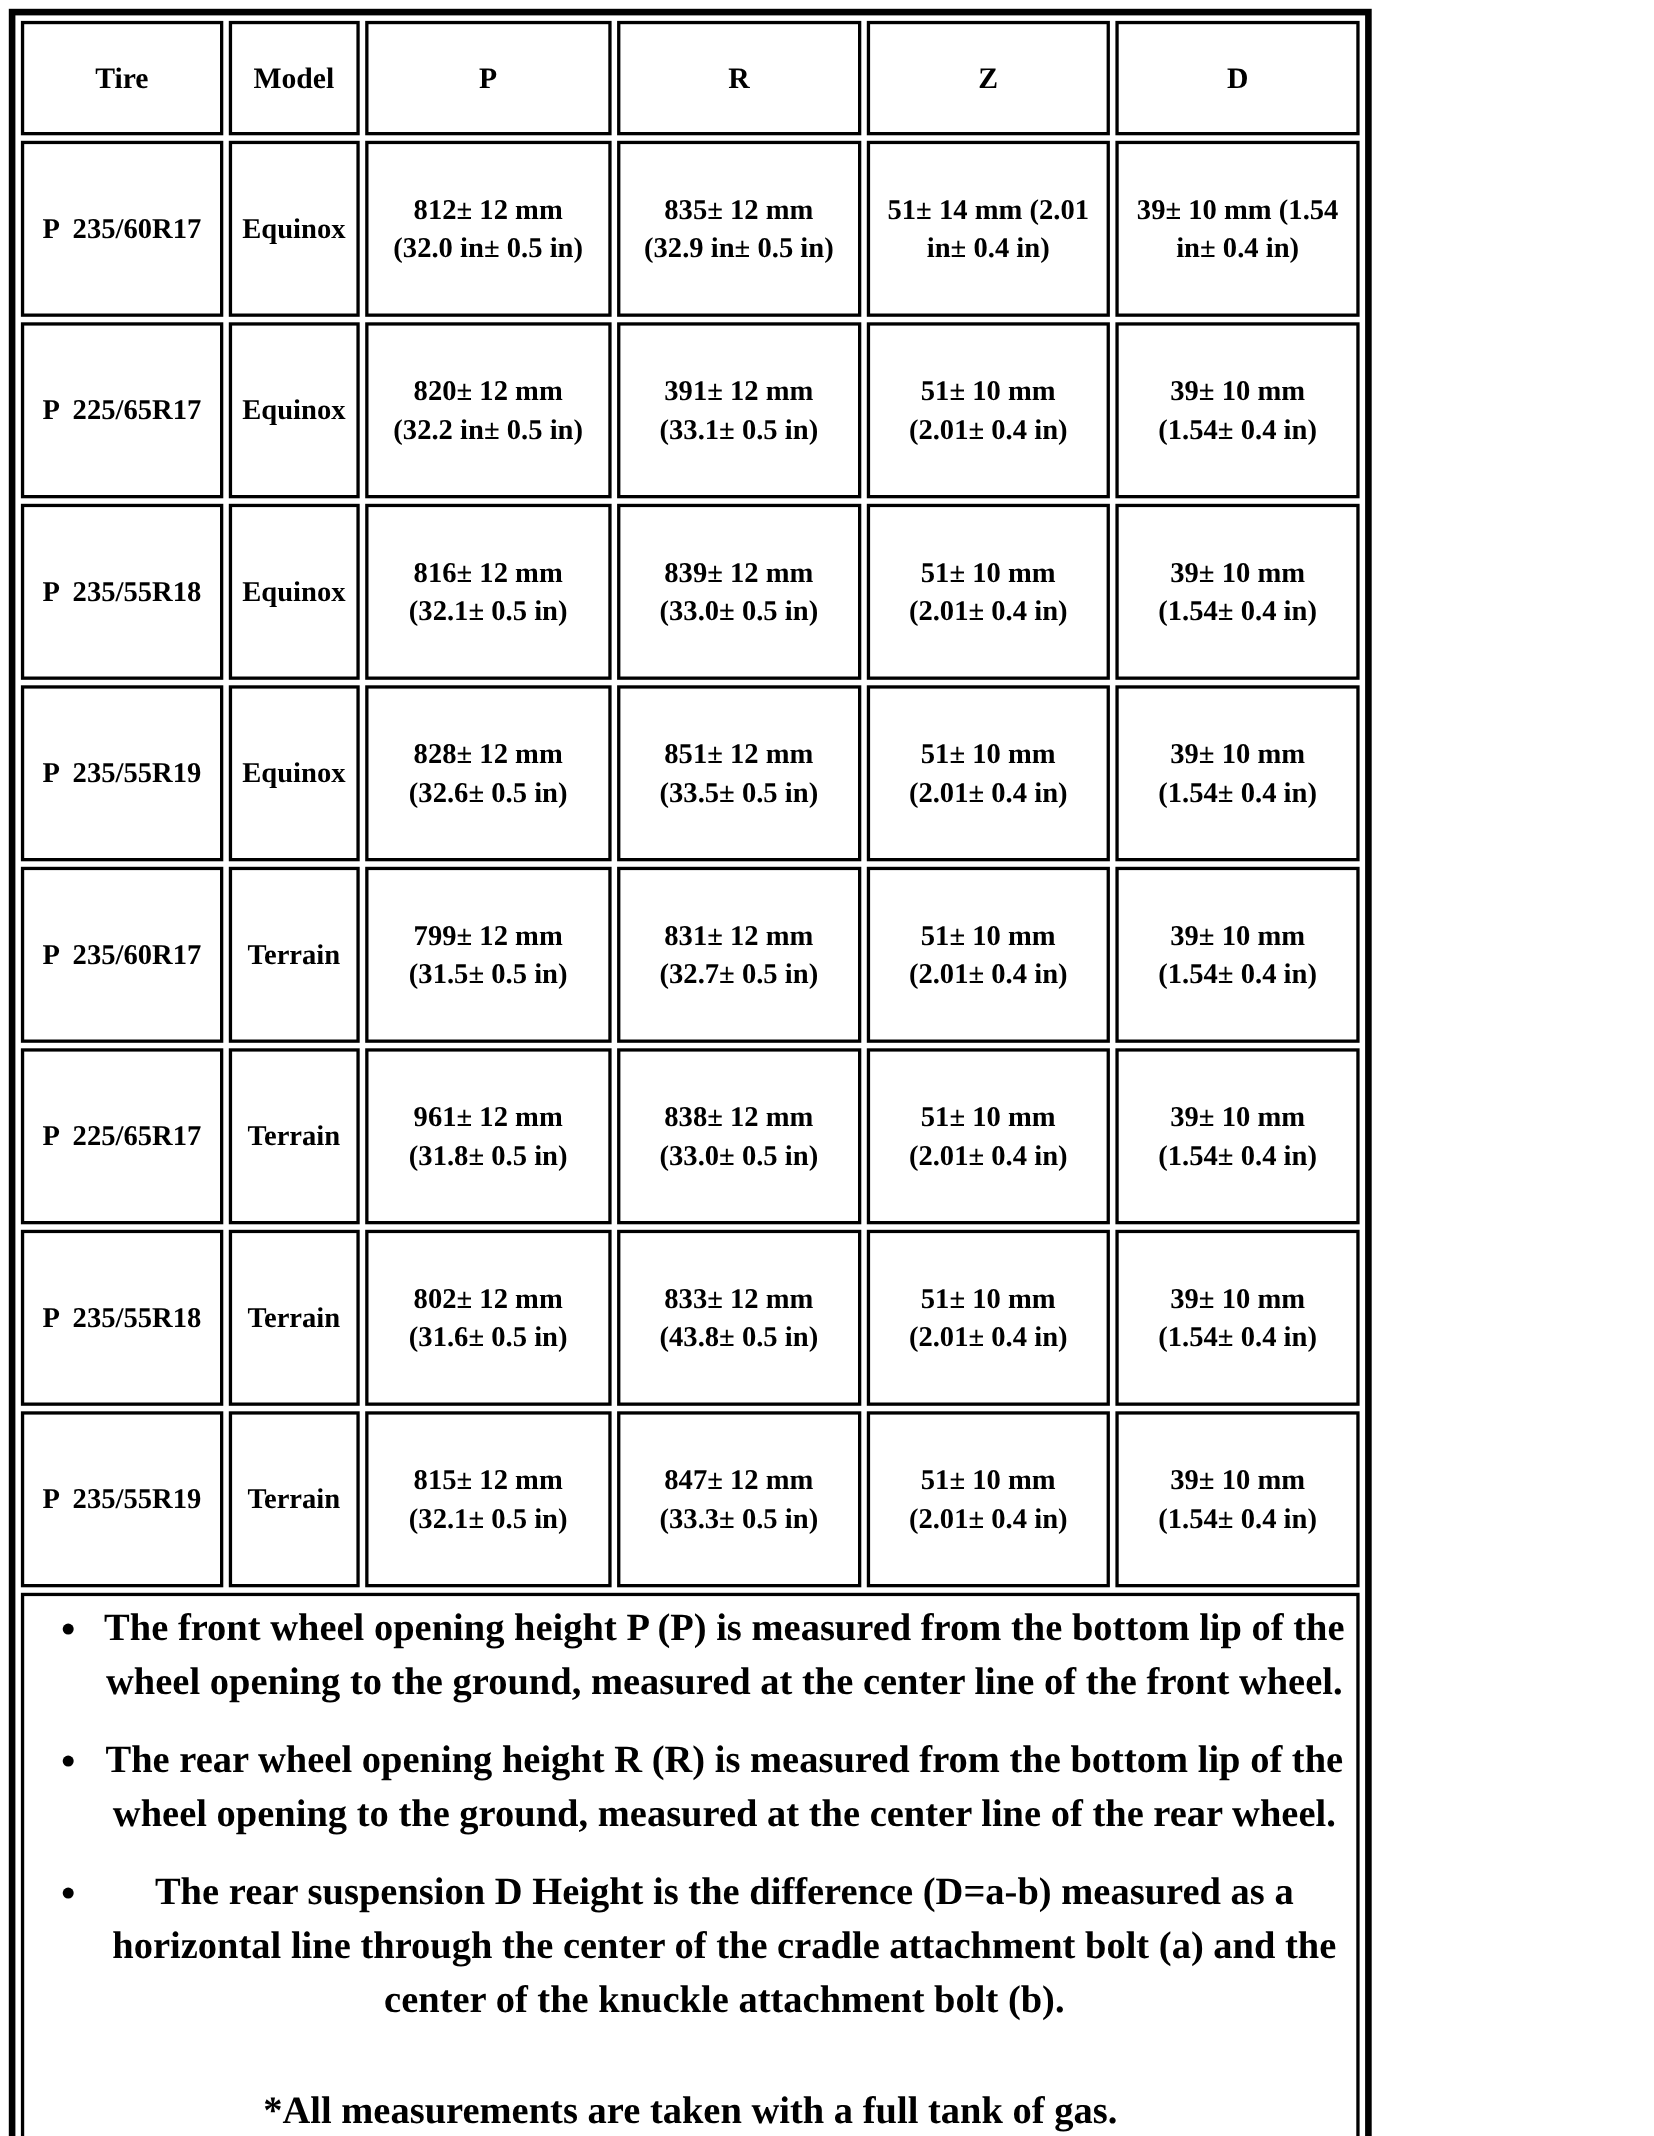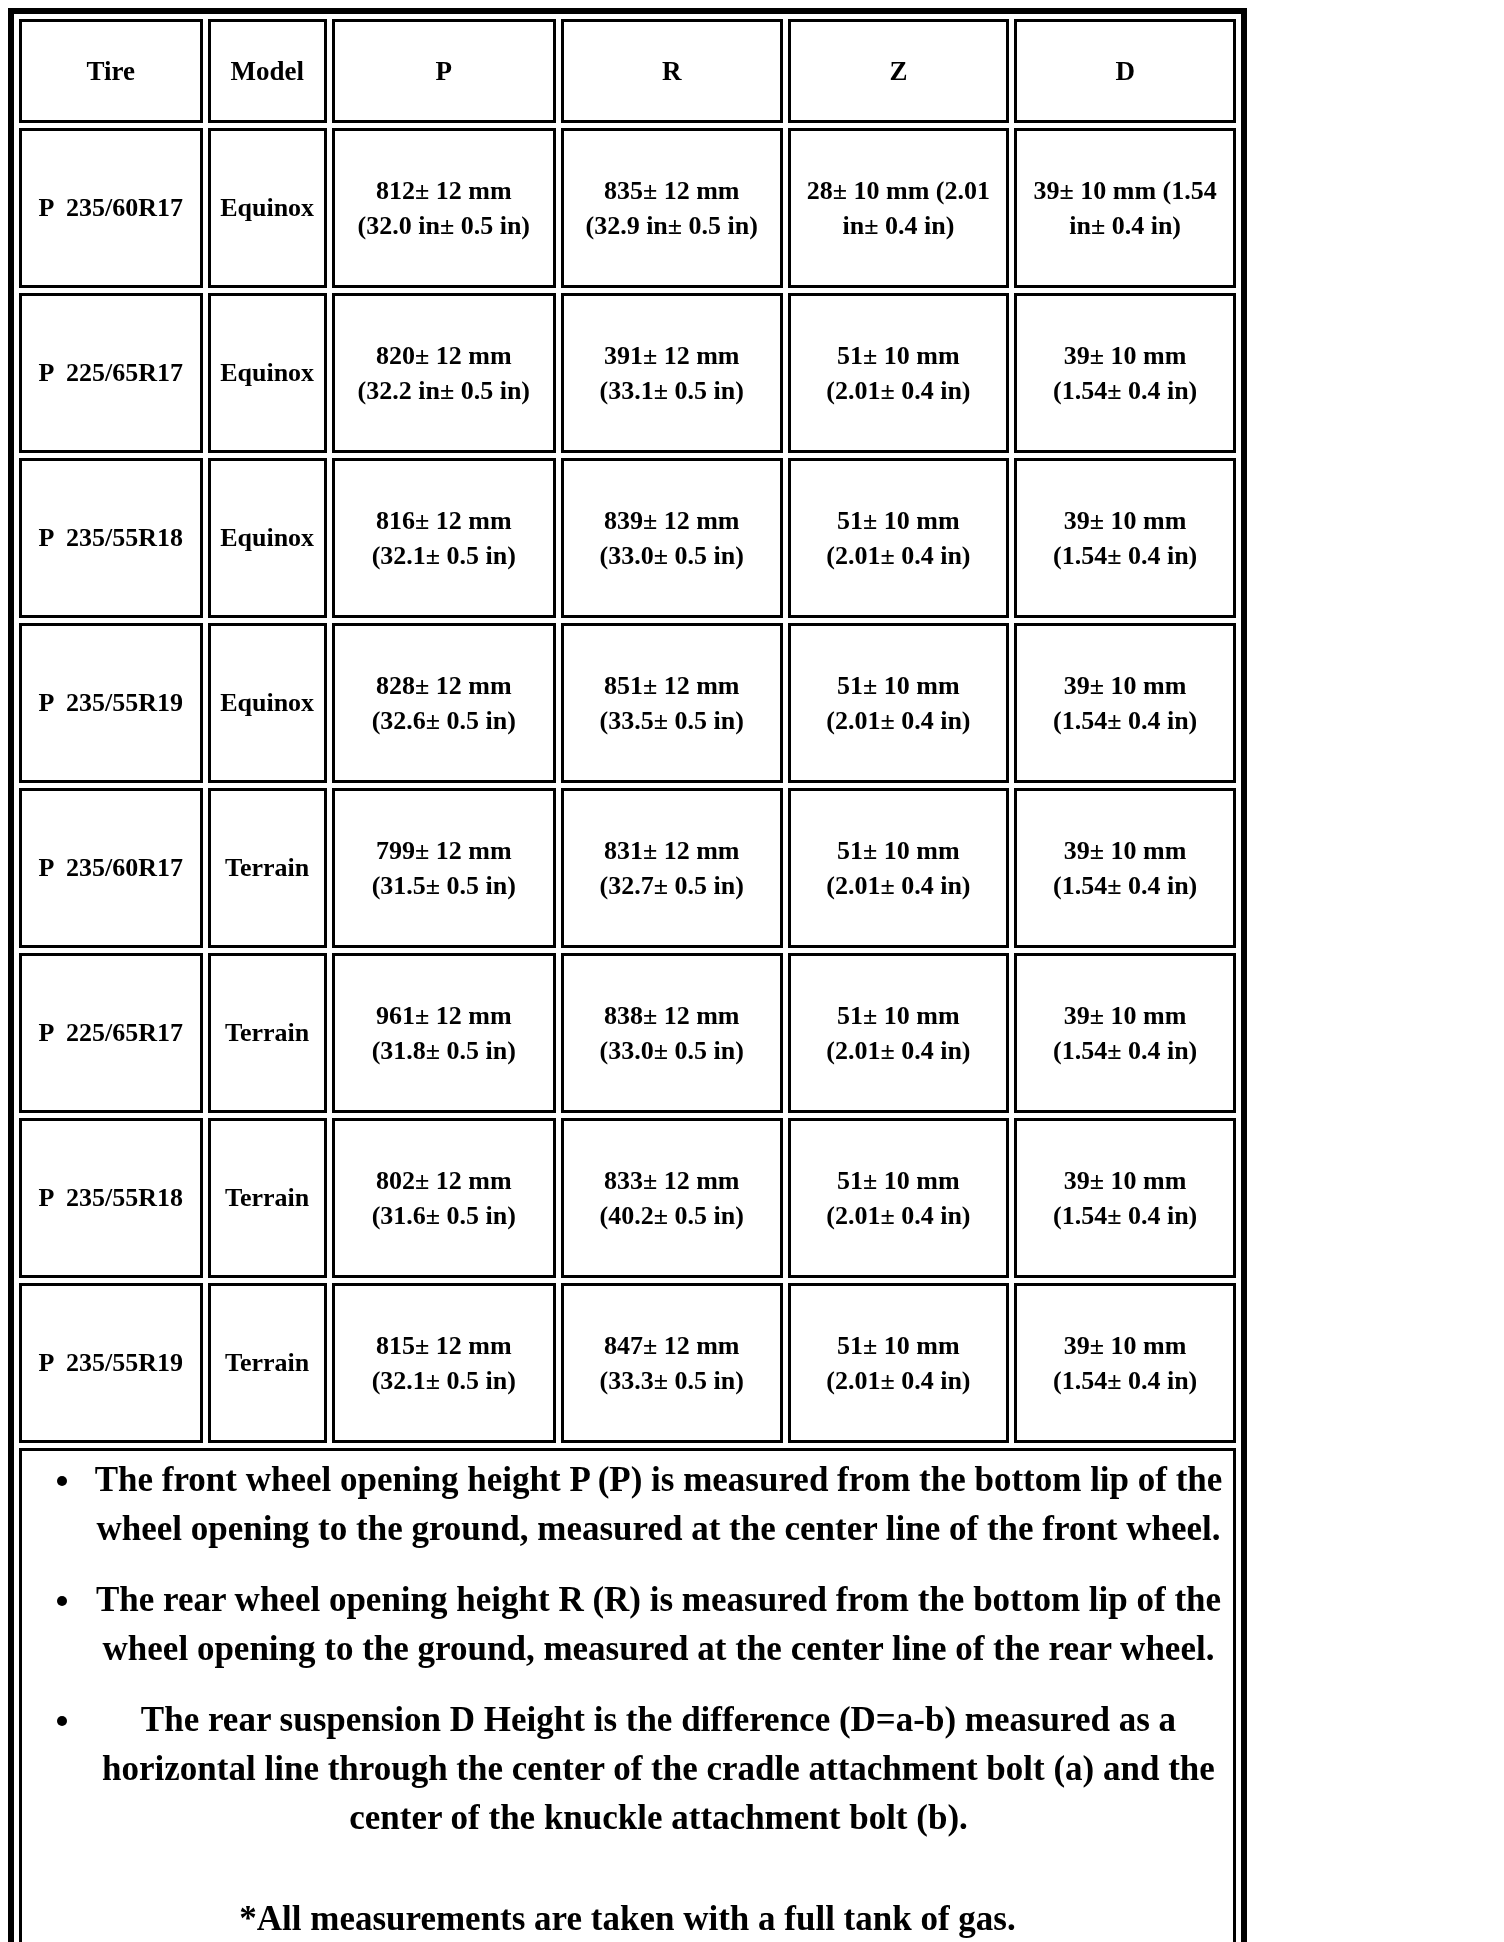--- a/index.html
+++ b/index.html
@@ -104,21 +104,21 @@
         <td class="model">Equinox</td>
         <td>
             <div>812± 12 mm</div>
             <div>(32.0 in± 0.5 in)</div>
           </td>
         <td>
             <div>835± 12 mm</div>
             <div>(32.9 in± 0.5 in)</div>
           </td>
         <td>
-            <div>28± 10 mm (2.01</div>
+            <div>51± 14 mm (2.01</div>
             <div>in± 0.4 in)</div>
           </td>
         <td>
             <div>39± 10 mm (1.54</div>
             <div>in± 0.4 in)</div>
           </td>
       </tr>
       <tr>
         <td class="tire">P  225/65R17</td>
         <td class="model">Equinox</td>
@@ -221,21 +221,21 @@
       </tr>
       <tr>
         <td class="tire">P  235/55R18</td>
         <td class="model">Terrain</td>
         <td>
             <div>802± 12 mm</div>
             <div>(31.6± 0.5 in)</div>
           </td>
         <td>
             <div>833± 12 mm</div>
-            <div>(40.2± 0.5 in)</div>
+            <div>(43.8± 0.5 in)</div>
           </td>
         <td>
             <div>51± 10 mm</div>
             <div>(2.01± 0.4 in)</div>
           </td>
         <td>
             <div>39± 10 mm</div>
             <div>(1.54± 0.4 in)</div>
           </td>
       </tr>

